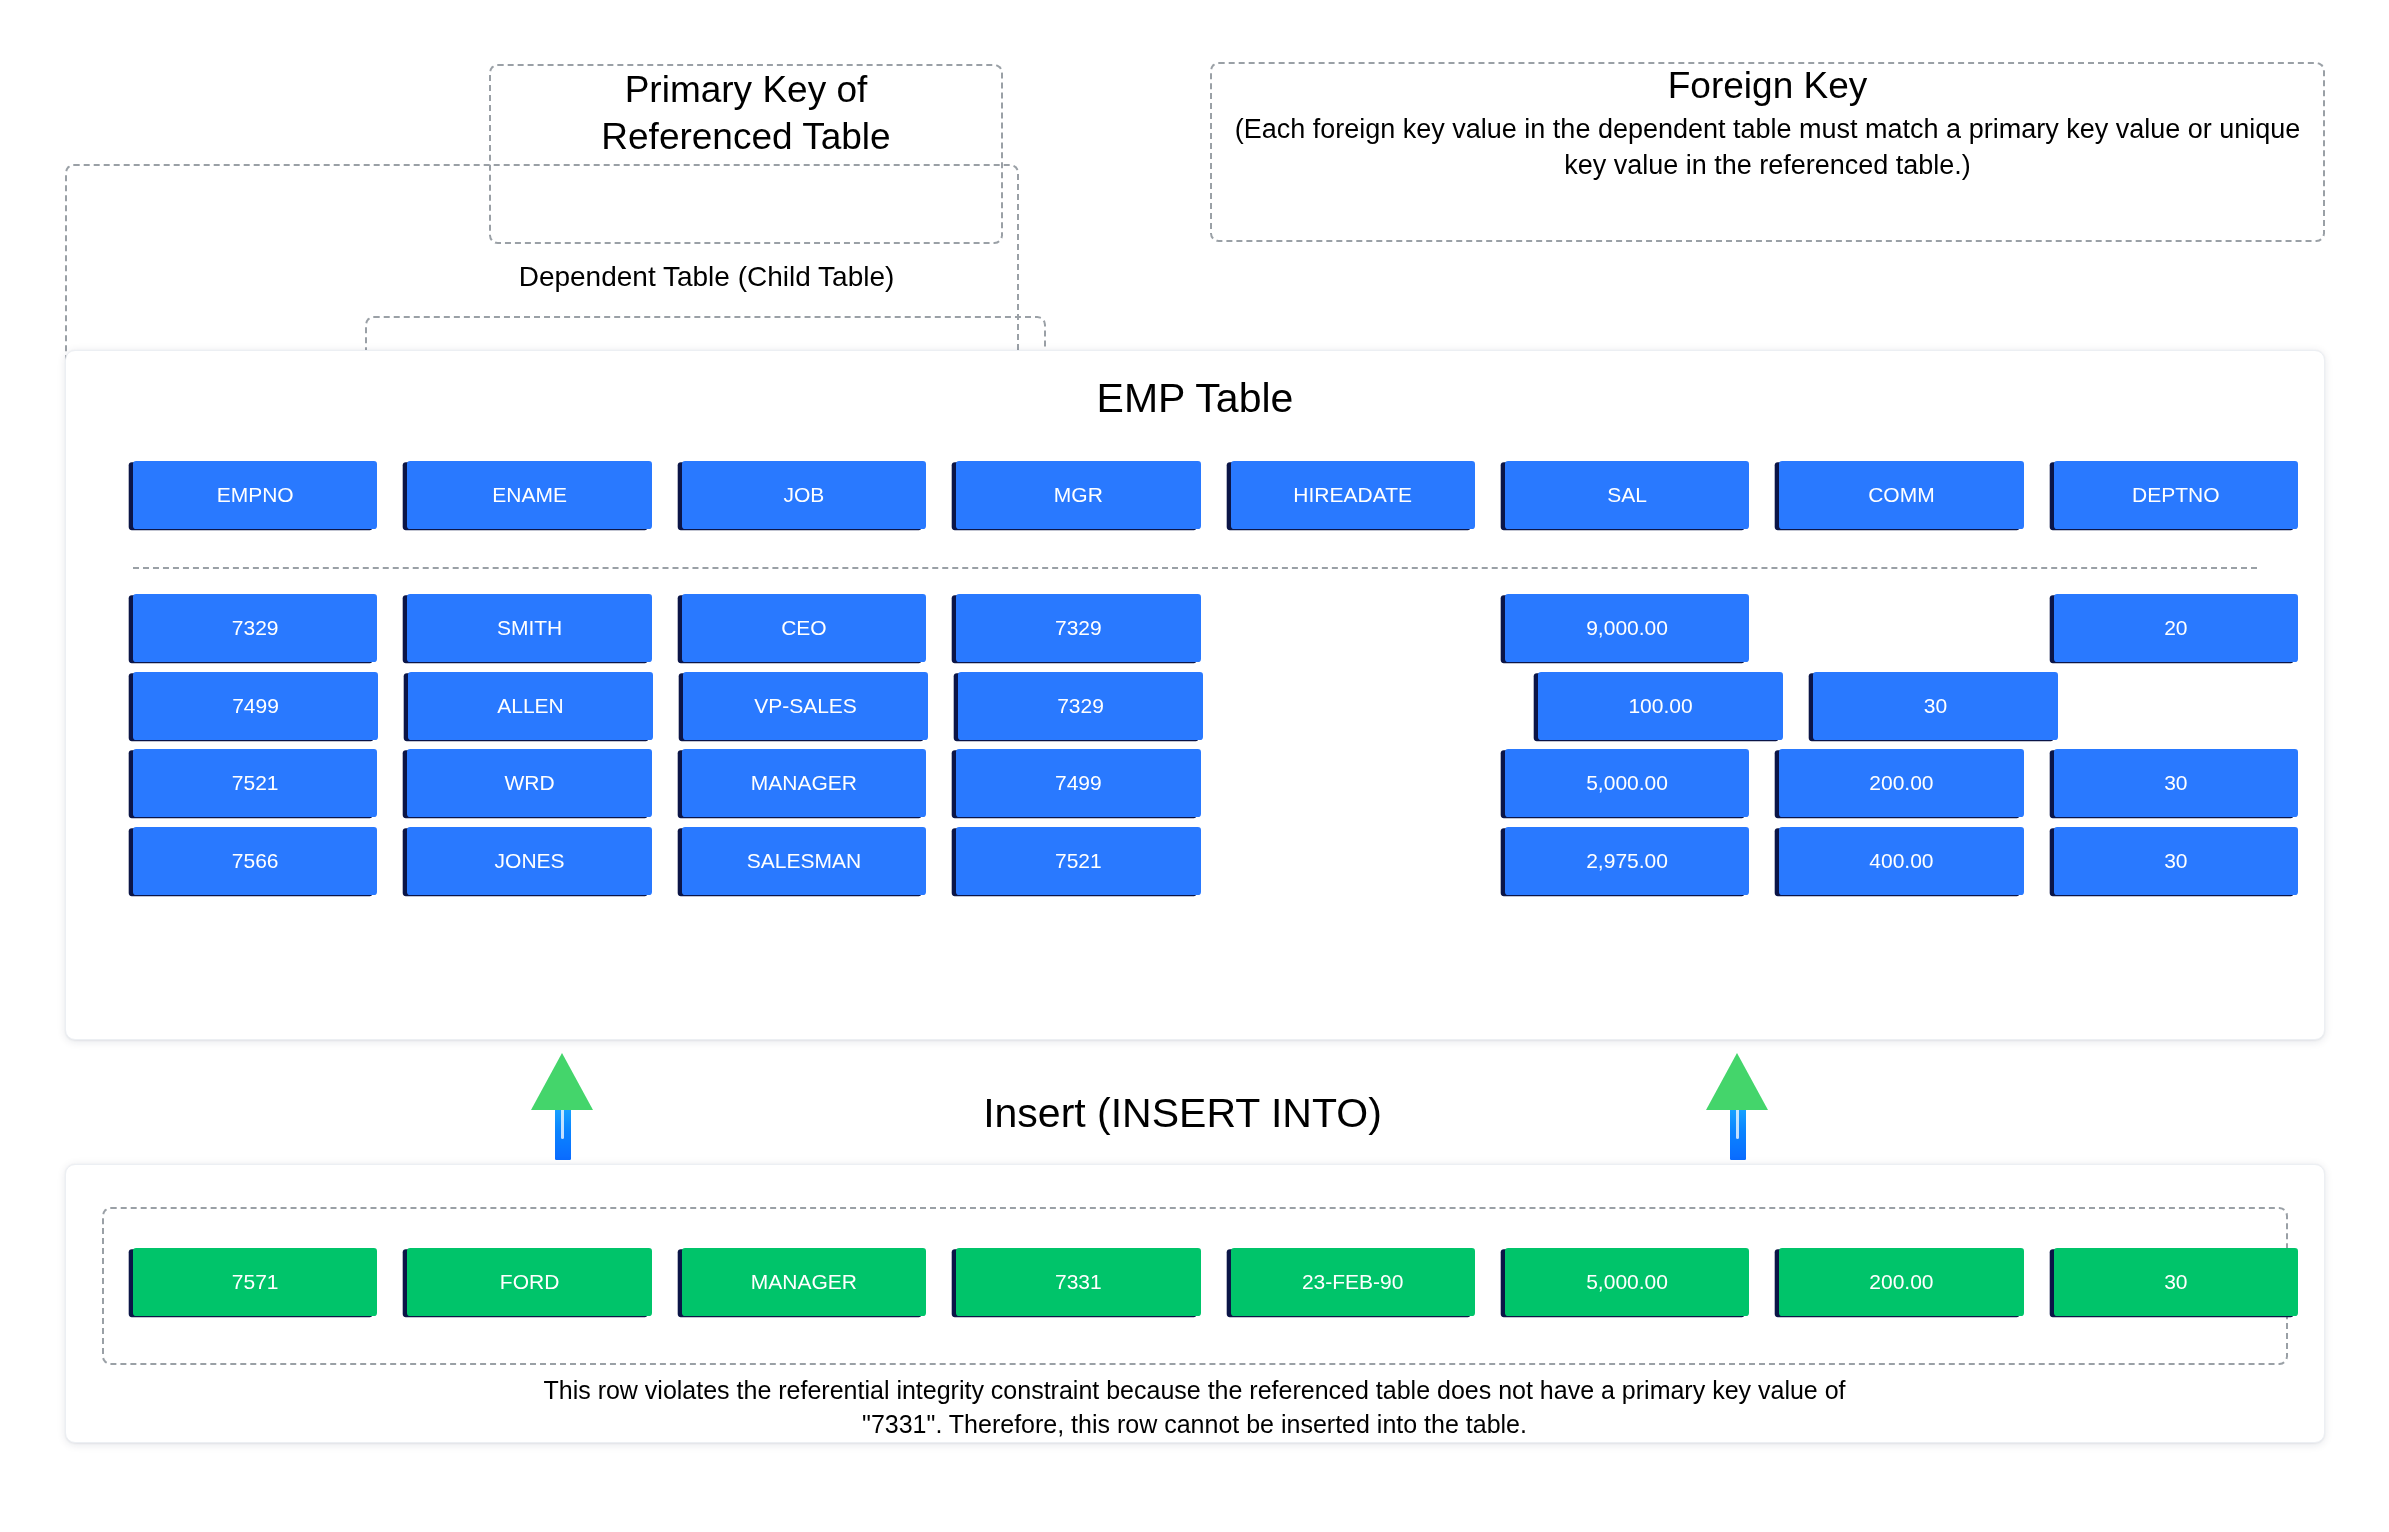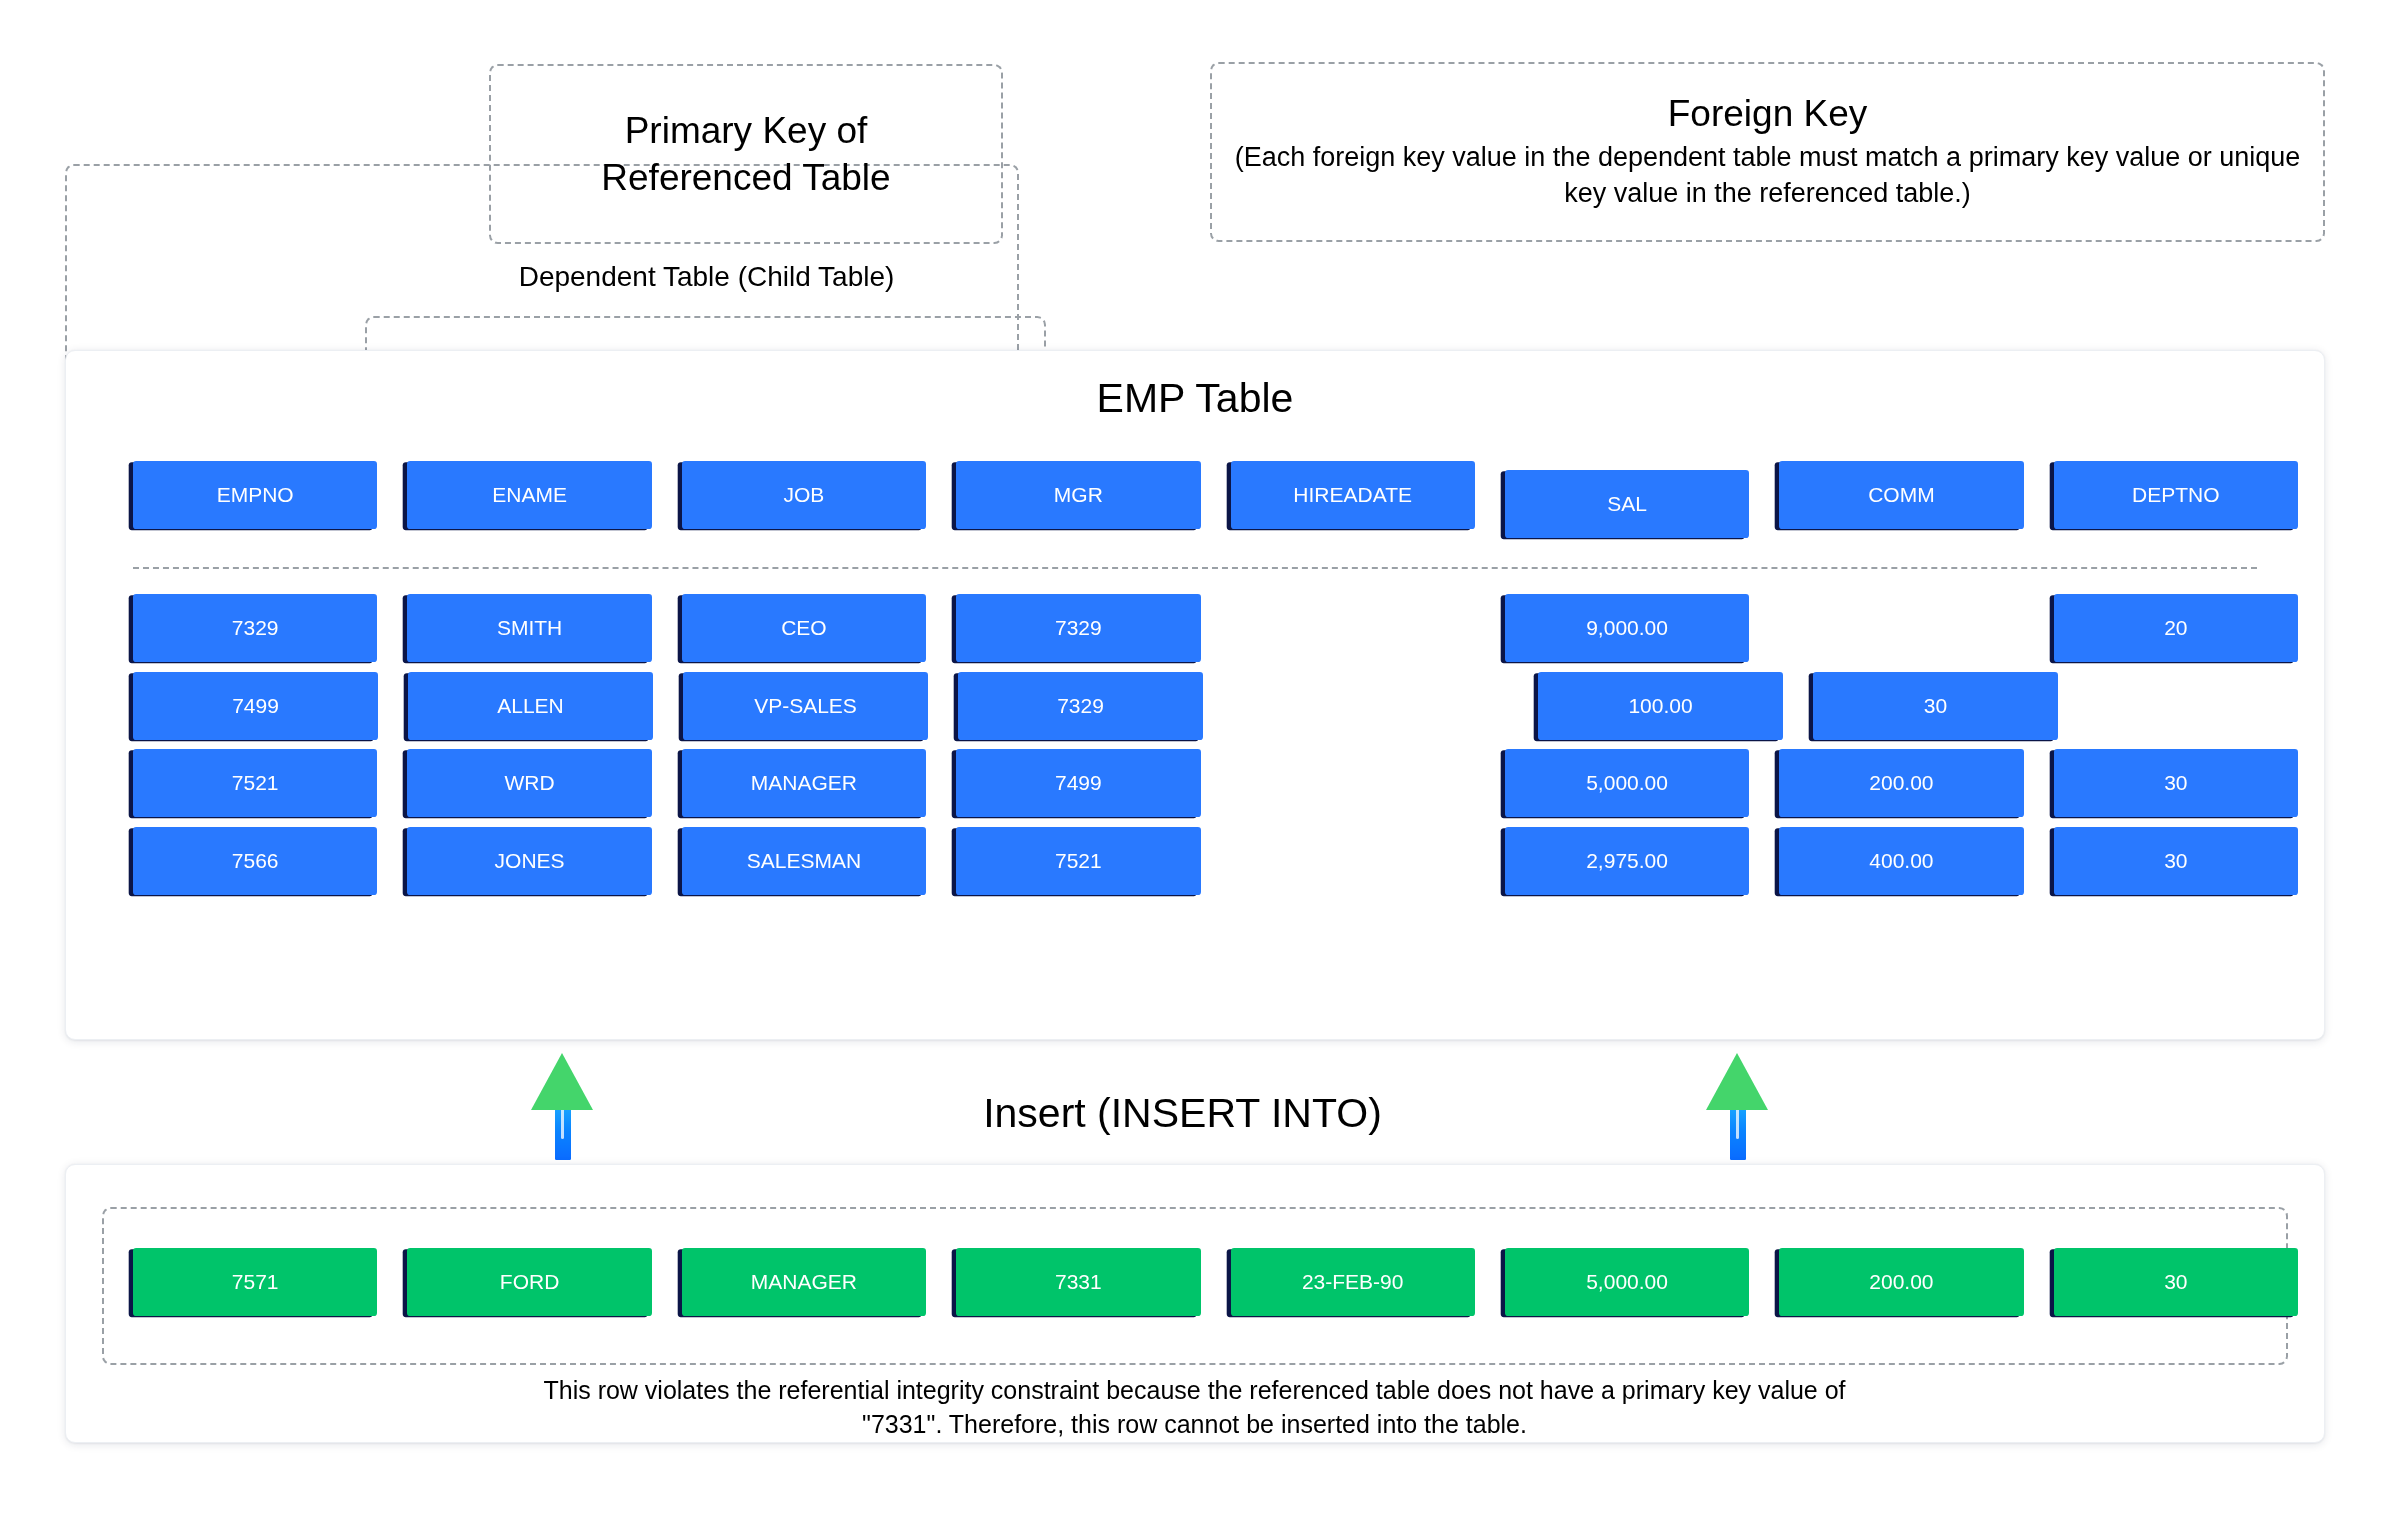--- a/index.html
+++ b/index.html
@@ -13,21 +13,21 @@
   }
   .abs{position:absolute;}
 
   
   .dashbox{
     position:absolute;
     border:2.5px dashed #9aa0a6;
     border-radius:8.7px;
     box-sizing:border-box;
     display:flex;
-    align-items:center;
+    align-items:flex-start;
     justify-content:center;
     text-align:center;
     color:#000;
   }
   .dashbox .inner{padding:0 11px;line-height:1.28;}
 
   #pk-box{ left:489px; top:64px; width:514px; height:180px; }
   #pk-box .inner{font-size:37px;}
 
   #fk-box{ left:1210px; top:62px; width:1115px; height:180px; }
@@ -167,21 +167,21 @@
     <div class="cell blue c0" style="width: 245px;">EMPNO</div>
     <div class="gap"></div>
     <div class="cell blue c1" style="width: 245px;">ENAME</div>
     <div class="gap"></div>
     <div class="cell blue c2" style="width: 245px;">JOB</div>
     <div class="gap"></div>
     <div class="cell blue c3" style="width: 245px;">MGR</div>
     <div class="gap"></div>
     <div class="cell blue c4" style="width: 245px;">HIREADATE</div>
     <div class="gap"></div>
-    <div class="cell blue c5" style="width: 245px; margin-top: 9px;">SAL</div>
+    <div class="cell blue c5" style="width: 245px;">SAL</div>
     <div class="gap"></div>
     <div class="cell blue c6" style="width: 245px;">COMM</div>
     <div class="gap"></div>
     <div class="cell blue c7" style="width: 245px;">DEPTNO</div>
   </div>
 <div class="hsep" id="emp-hsep" style="top: 567px;"></div>
 <div id="emp-body" style="position: absolute; left: 0px; top: 0px; width: 100%;">
     <div class="grid" style="left: 133px; width: 2165px; position: absolute; top: 594px;">
       <div class="cell blue c0" style="width: 245px;">7329</div>
       <div class="gap"></div>

